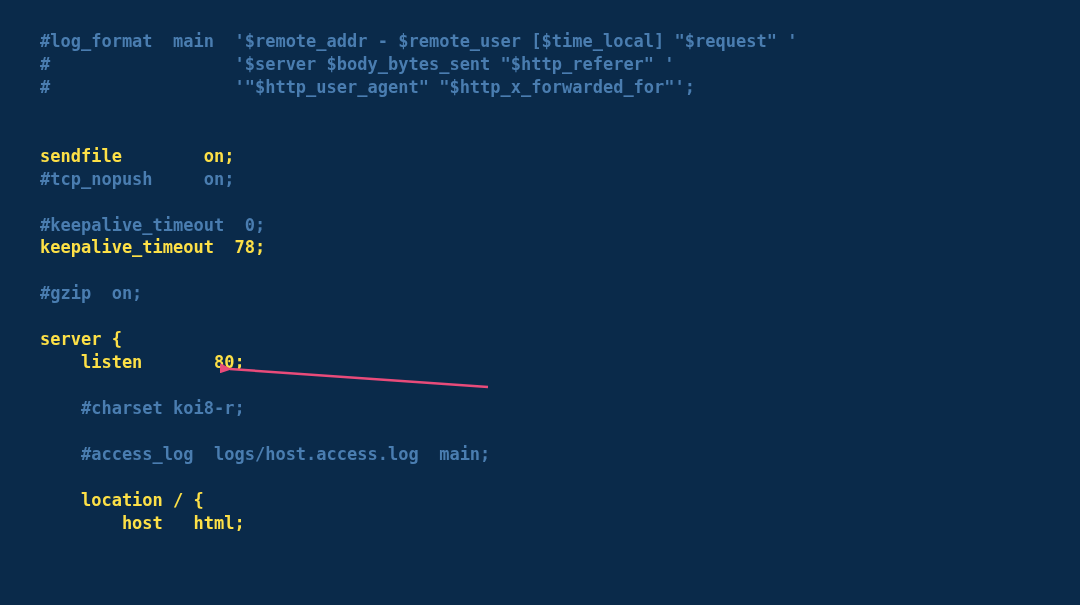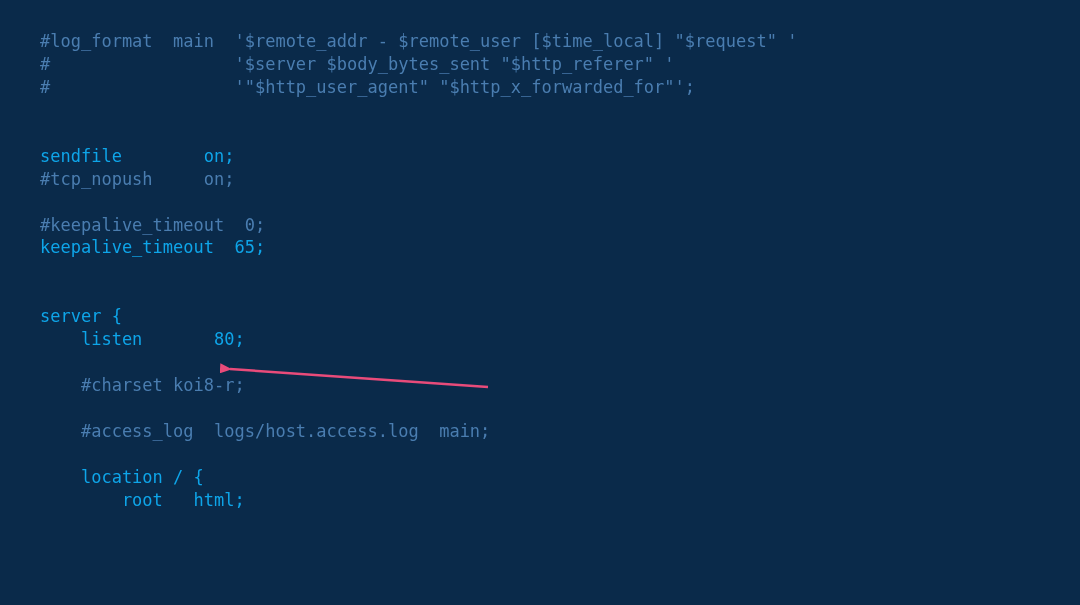--- a/index.html
+++ b/index.html
@@ -13,54 +13,55 @@
       font-size: 17px;
       line-height: 1.35;
     }
     .editor {
       background: #0a2a4a;
       color: #ffffff;
       padding: 30px 0 30px 40px;
       position: relative;
     }
     .comment { color: #4a7db0; }
-    .active { color: #0ea5e9; }
-    .line { white-space: pre; }
+    .active { color: #fde047; }
+    .line { white-space: pre; font-weight: bold; }
     .arrow-svg {
       position: absolute;
       left: 218px;
       top: 355px;
       pointer-events: none;
     }
   </style>
 </head>
 <body>
 
 <div class="editor" id="code-editor">
     <div class="line comment">#log_format  main  '$remote_addr - $remote_user [$time_local] "$request" '</div>
     <div class="line comment">#                  '$server $body_bytes_sent "$http_referer" '</div>
     <div class="line comment">#                  '"$http_user_agent" "$http_x_forwarded_for"';</div>
     <div class="line comment">&nbsp;</div>
     <div class="line comment">&nbsp;</div>
     <div class="line active">sendfile        on;</div>
     <div class="line comment">#tcp_nopush     on;</div>
     <div class="line comment">&nbsp;</div>
     <div class="line comment">#keepalive_timeout  0;</div>
-    <div class="line active">keepalive_timeout  65;</div>
+    <div class="line active">keepalive_timeout  78;</div>
     <div class="line comment">&nbsp;</div>
+    <div class="line comment">#gzip  on;</div>
     <div class="line comment">&nbsp;</div>
     <div class="line active">server {</div>
     <div class="line active">    listen       80;</div>
     <div class="line comment">&nbsp;</div>
     <div class="line comment">    #charset koi8-r;</div>
     <div class="line comment">&nbsp;</div>
     <div class="line comment">    #access_log  logs/host.access.log  main;</div>
     <div class="line comment">&nbsp;</div>
     <div class="line active">    location / {</div>
-    <div class="line active">        root   html;</div>
+    <div class="line active">        host   html;</div>
   </div>
 
 <svg class="arrow-svg" width="280" height="40">
   <defs>
     <marker id="arrowhead" markerWidth="12" markerHeight="10" refX="2" refY="5" orient="auto" markerUnits="userSpaceOnUse">
       <polygon points="0 5, 12 0, 12 10" fill="#e94b7a"></polygon>
     </marker>
   </defs>
   <line x1="270" y1="32" x2="12" y2="14" stroke="#e94b7a" stroke-width="2.5" marker-end="url(#arrowhead)"></line>
 </svg>

